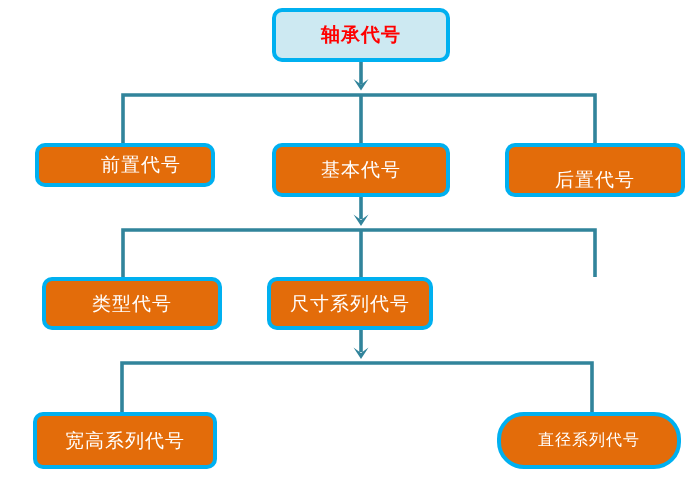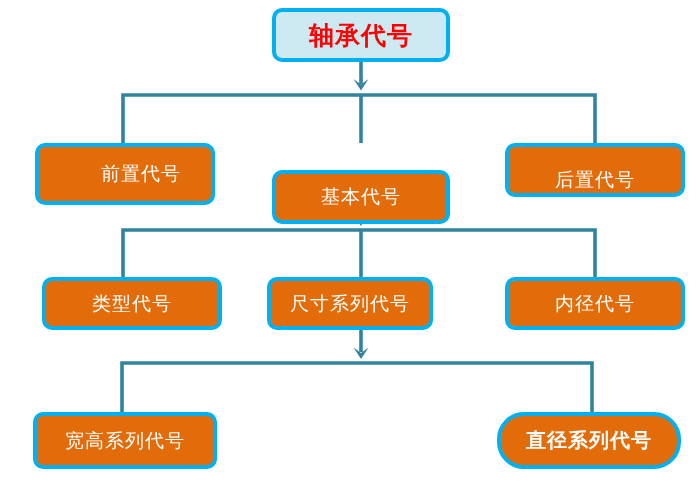--- a/index.html
+++ b/index.html
@@ -43,25 +43,25 @@
     align-items: center;
     justify-content: center;
     font-size: 19px;
     letter-spacing: 1px;
     white-space: nowrap;
   }
   .node.root {
     background: var(--root-fill);
     color: var(--root-text);
     font-weight: bold;
-    font-size: 25px;
+    font-size: 19px;
   }
   .node.emph {
-    font-weight: bold;
-    font-size: 20px;
+    font-weight: normal;
+    font-size: 16px;
     border-radius: 27px;
   }
 </style>
 </head>
 <body>
 
 <div class="canvas">
 
   <svg class="connectors" viewBox="0 0 697 482" xmlns="http://www.w3.org/2000/svg">
 
@@ -83,39 +83,36 @@
       <line class="conn" x1="361" y1="330" x2="361" y2="352"></line>
       <path class="head" d="M 353.5 347.5 L 361 359 L 368.5 347.5 L 361 353 Z"></path>
       <path class="conn" d="M 122 412 L 122 363 L 592 363 L 592 412"></path>
     </g>
   </svg>
 
   <div class="node root" style="left:272px; top:8px; width:178px; height:54px;">
     <span>轴承代号</span>
   </div>
 
-  <div class="node" style="left:35px; top:143px; width:180px; height:62px;padding-left:32px;">
+  <div class="node" style="left:35px; top:143px; width:180px; height:44px;padding-left:32px;">
     <span>前置代号</span>
   </div>
-  <div class="node" style="left:272px; top:143px; width:178px; height:54px;margin-top:27px;">
+  <div class="node" style="left:272px; top:143px; width:178px; height:54px;">
     <span>基本代号</span>
   </div>
   <div class="node" style="left:505px; top:143px; width:180px; height:54px;align-items:flex-end;">
     <span>后置代号</span>
   </div>
 
   <div class="node" style="left:35px; top:277px; width:180px; height:53px;margin-left:7px;">
     <span>类型代号</span>
   </div>
   <div class="node" style="left:267px; top:277px; width:166px; height:53px;">
     <span>尺寸系列代号</span>
   </div>
-  <div class="node" style="left:505px; top:277px; width:180px; height:53px;">
-    <span>内径代号</span>
-  </div>
 
   <div class="node" style="left:33px; top:412px; width:184px; height:57px;justify-content:center;">
     <span>宽高系列代号</span>
   </div>
   <div class="node emph" style="left:497px; top:412px; width:184px; height:57px;">
     <span>直径系列代号</span>
   </div>
 
 </div>
 

